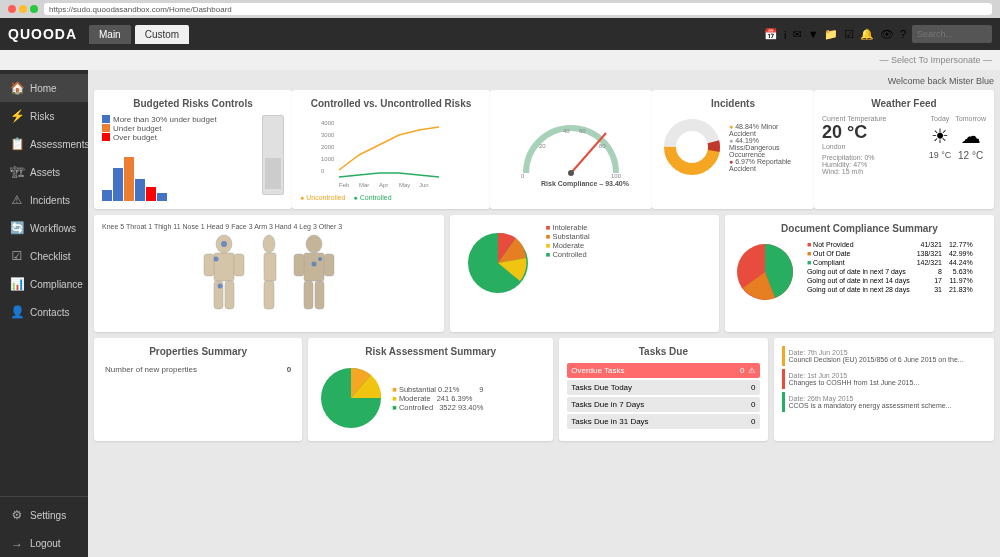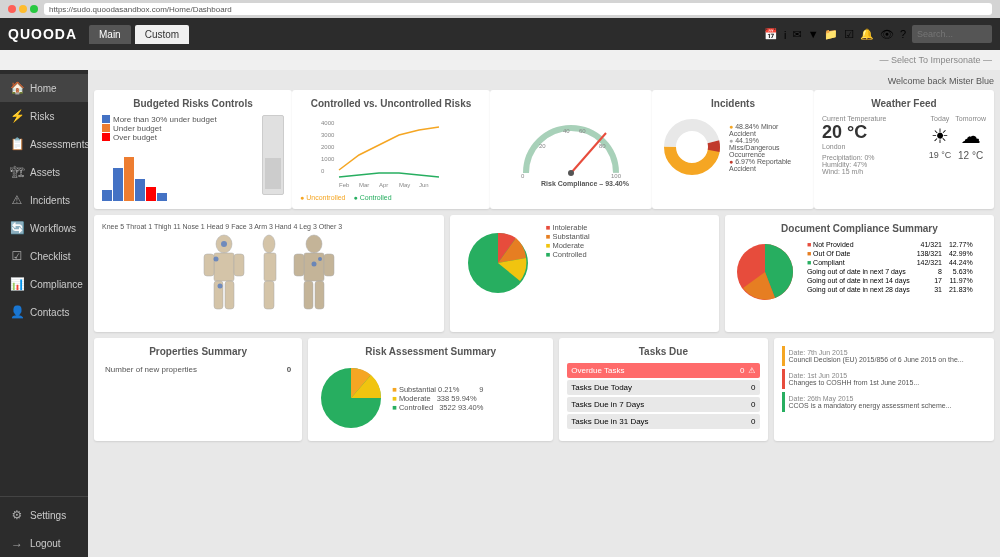--- a/index.html
+++ b/index.html
@@ -423,22 +423,22 @@
             <path d="M35 35 L55 12 A30 30 0 0 1 65 35 Z" fill="#f1c40f"></path>
           </svg>
           <div style="font-size:7.5px; color:#555;">
             <div>
               <span style="color:#f5a623;">■</span> <span>Substantial</span>
               <span style="float:right; margin-left:6px;">9</span>
               <span>0.21%</span>
             </div>
             <div>
               <span style="color:#f1c40f;">■</span> <span>Moderate</span>
-              <span style="margin-left:4px;">338</span>
-              <span>59.94%</span>
+              <span style="margin-left:4px;">241</span>
+              <span>6.39%</span>
             </div>
             <div>
               <span style="color:#27ae60;">■</span> <span>Controlled</span>
               <span style="margin-left:4px;">3522</span>
               <span>93.40%</span>
             </div>
           </div>
         </div>
       </div>
 

